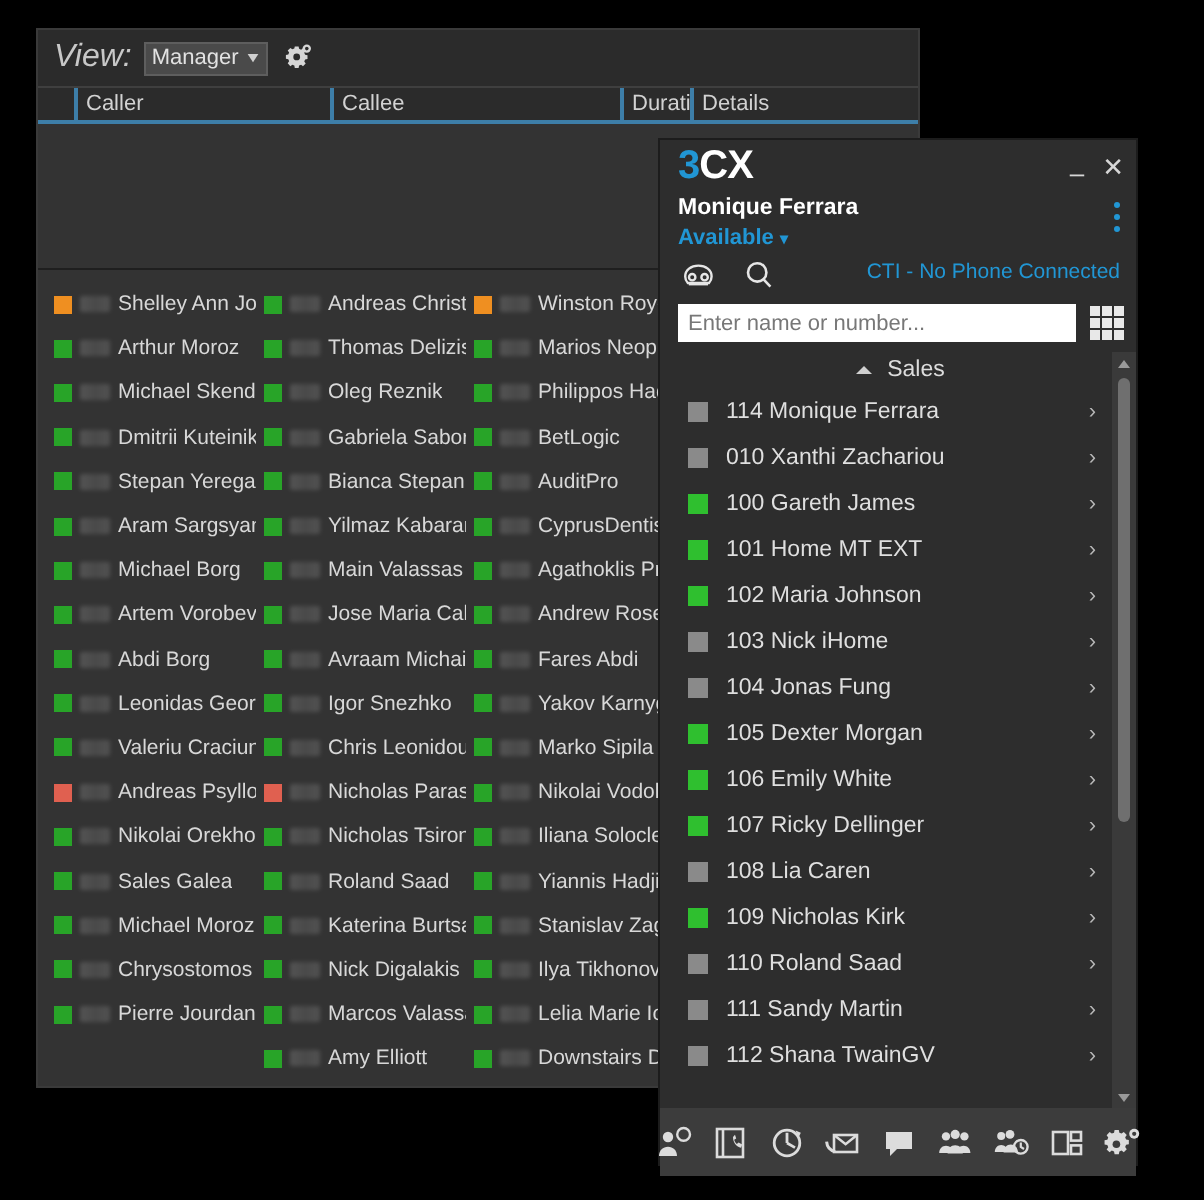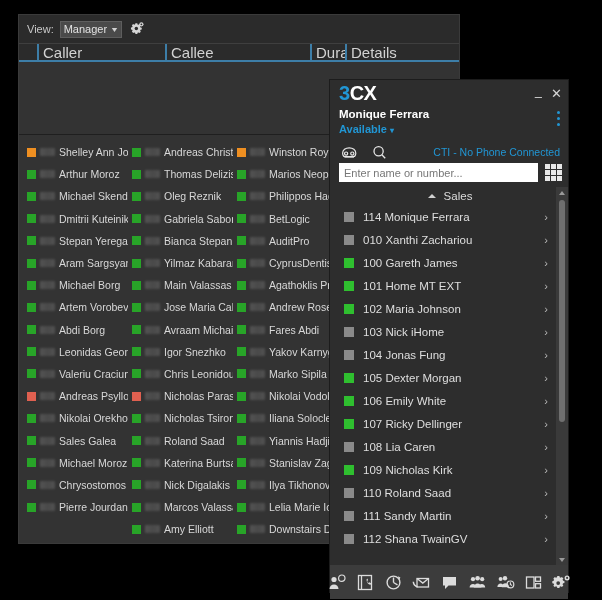--- a/index.html
+++ b/index.html
@@ -34,21 +34,22 @@
   .manager-toolbar {
     height: 28px;
     display: flex;
     align-items: center;
     padding-left: 8px;
     background: #2b2b2b;
     gap: 6px;
   }
   .view-label {
     color: #c8c8c8;
-    font-size: 11px;
+    font-size: 16px;
+    font-style: italic;
   }
   .view-select {
     display: flex;
     align-items: center;
     justify-content: space-between;
     width: 62px;
     height: 17px;
     background: #4a4a4a;
     border: 1px solid #5e5e5e;
     color: #e2e2e2;
@@ -77,21 +78,21 @@
   .grid-head {
     display: flex;
     height: 19px;
     background: #2b2b2b;
     border-top: 1px solid #3f3f3f;
     border-bottom: 2px solid #3d7ea8;
     box-sizing: border-box;
   }
   .grid-head .gh {
     color: #d2d2d2;
-    font-size: 15px;
+    font-size: 11px;
     padding-left: 4px;
     box-sizing: border-box;
     border-left: 2px solid #3d7ea8;
     display: flex;
     align-items: center;
     overflow: hidden;
     white-space: nowrap;
   }
   .grid-head .gh.spacer { width: 18px; border-left: none; }
 
@@ -146,21 +147,21 @@
     font-size: 10.5px;
     white-space: nowrap;
     overflow: hidden;
     text-overflow: clip;
   }
 
   
   .cx-panel {
     position: absolute;
     left: 330px;
-    top: 80px;
+    top: 70px;
     width: 238px;
     height: 512px;
     background: #2d2d2d;
     box-shadow: 0 0 0 1px #1c1c1c;
   }
 
   .cx-titlebar {
     height: 26px;
     background: #2d2d2d;
     display: flex;
@@ -221,21 +222,20 @@
   .cx-kebab i {
     width: 3px; height: 3px;
     background: #2196d4;
     display: block;
     border-radius: 50%;
   }
 
   .cx-actionrow {
     height: 22px;
     display: flex;
-    align-items: center;
     padding: 0 8px 0 11px;
     gap: 14px;
     box-sizing: border-box;
   }
   .cx-actionrow .ic { cursor: pointer; display:flex; }
   .cx-cti {
     margin-left: auto;
     color: #2196d4;
     font-size: 10.5px;
     white-space: nowrap;

